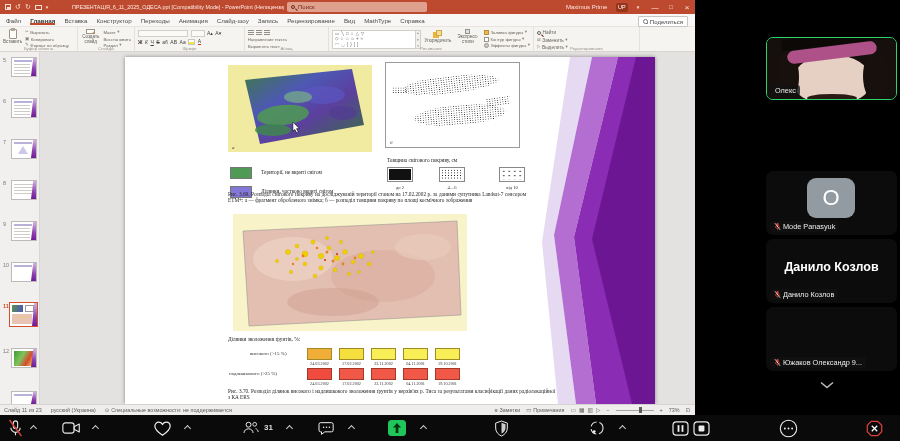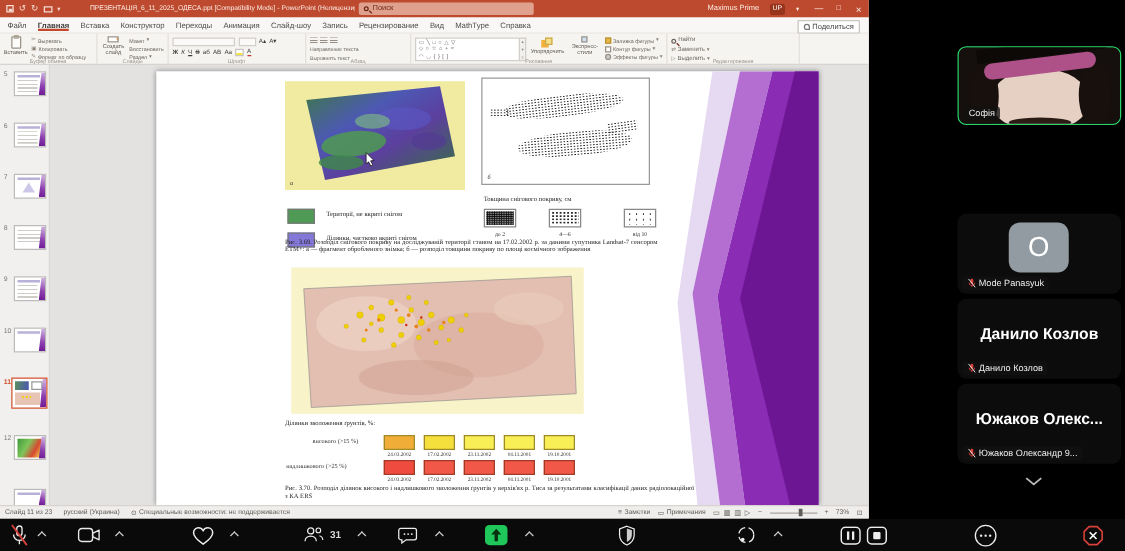--- a/index.html
+++ b/index.html
@@ -584,21 +584,21 @@
   <div class="vtile speaker" style="top:37px;">
     <div class="v-sofia">
       <span class="sf-forehead"></span>
         <span class="sf-hairL"></span>
         <span class="sf-hairR"></span>
       <span class="sf-band"></span>
         <span class="sf-hairT"></span>
         <span class="sf-brow"></span>
     </div>
     <span class="vlabel">
-      <span>Софія</span>
+      <span>Олекс</span>
     </span>
   </div>
 
 
   <div class="vtile" style="top:171px;height:64px;">
     <span class="avatarbox">O</span>
     <span class="vlabel">
       <svg viewBox="0 0 10 12" width="7" height="9">
         <rect x="3.4" y="1" width="3.2" height="6" rx="1.6" fill="#e04038"></rect>
         <path d="M1.8 5.5a3.2 3.2 0 0 0 6.4 0" fill="none" stroke="#e04038" stroke-width="1"></path>
@@ -616,21 +616,20 @@
         <rect x="3.4" y="1" width="3.2" height="6" rx="1.6" fill="#e04038"></rect>
         <path d="M1.8 5.5a3.2 3.2 0 0 0 6.4 0" fill="none" stroke="#e04038" stroke-width="1"></path>
         <line x1="5" y1="8.7" x2="5" y2="10.5" stroke="#e04038" stroke-width="1"></line>
         <line x1="1.2" y1="1.2" x2="8.8" y2="10.8" stroke="#fff" stroke-width="1"></line>
       </svg>
       <span>Данило Козлов</span>
     </span>
   </div>
 
   <div class="vtile" style="top:307px;height:64px;">
-    <span class="bigname">Южаков Олекс...</span>
     <span class="vlabel">
       <svg viewBox="0 0 10 12" width="7" height="9">
         <rect x="3.4" y="1" width="3.2" height="6" rx="1.6" fill="#e04038"></rect>
         <path d="M1.8 5.5a3.2 3.2 0 0 0 6.4 0" fill="none" stroke="#e04038" stroke-width="1"></path>
         <line x1="5" y1="8.7" x2="5" y2="10.5" stroke="#e04038" stroke-width="1"></line>
         <line x1="1.2" y1="1.2" x2="8.8" y2="10.8" stroke="#fff" stroke-width="1"></line>
       </svg>
       <span>Южаков Олександр 9...</span>
     </span>
   </div>

